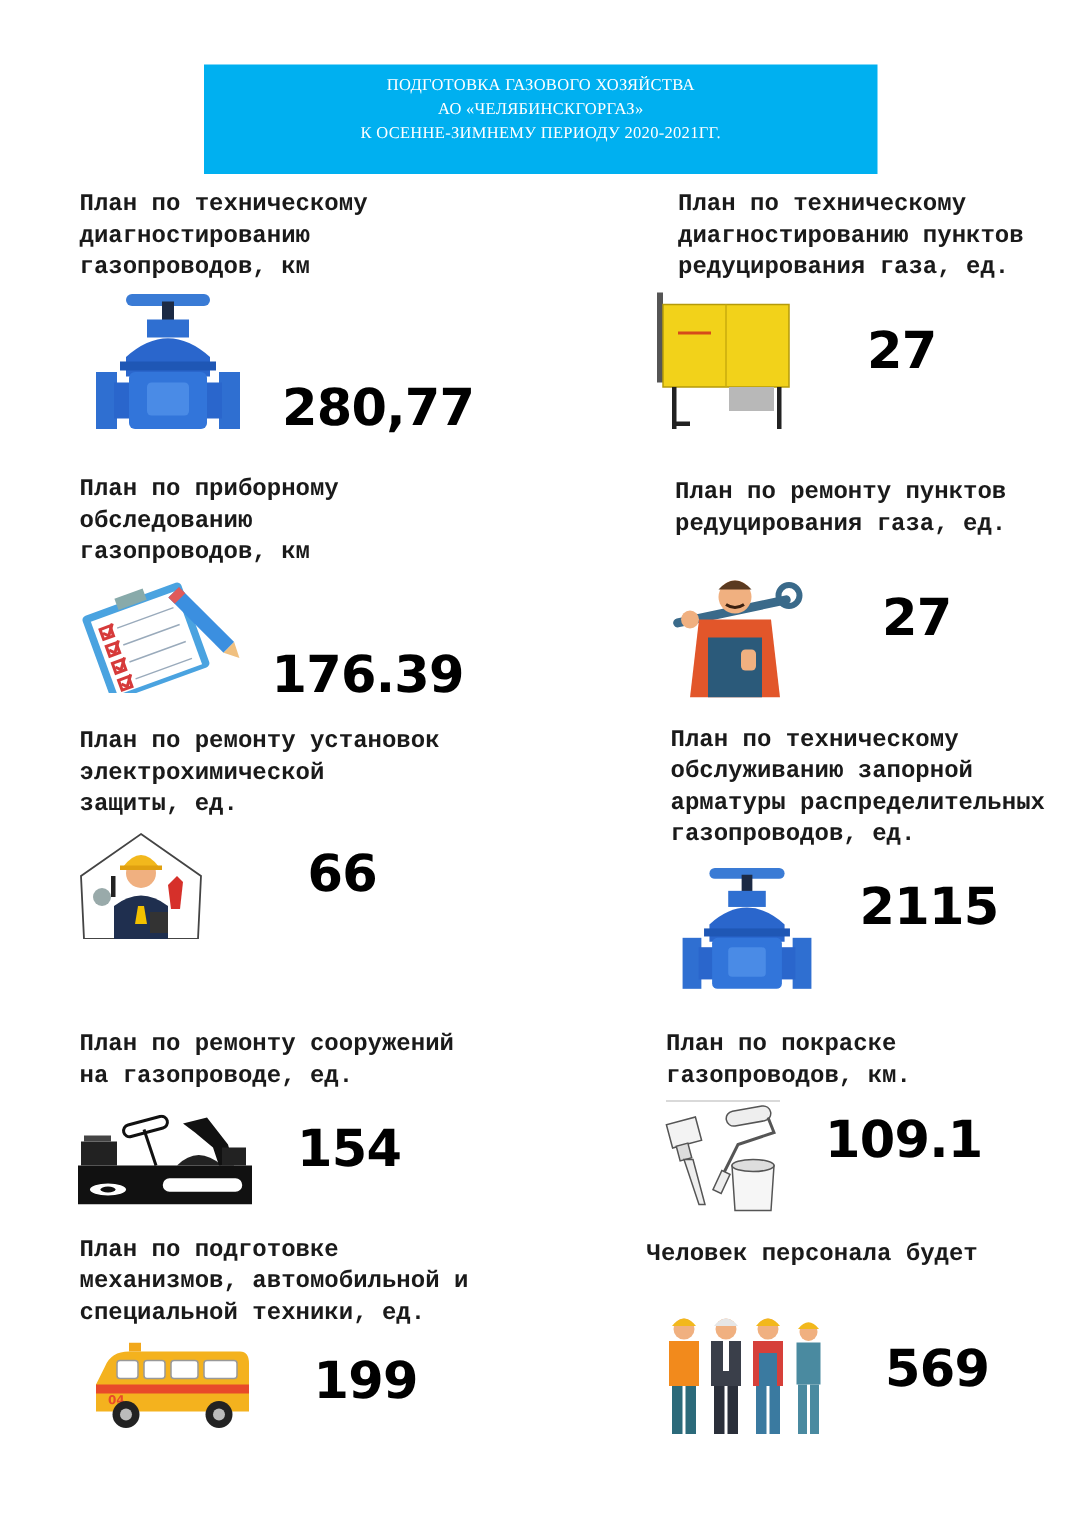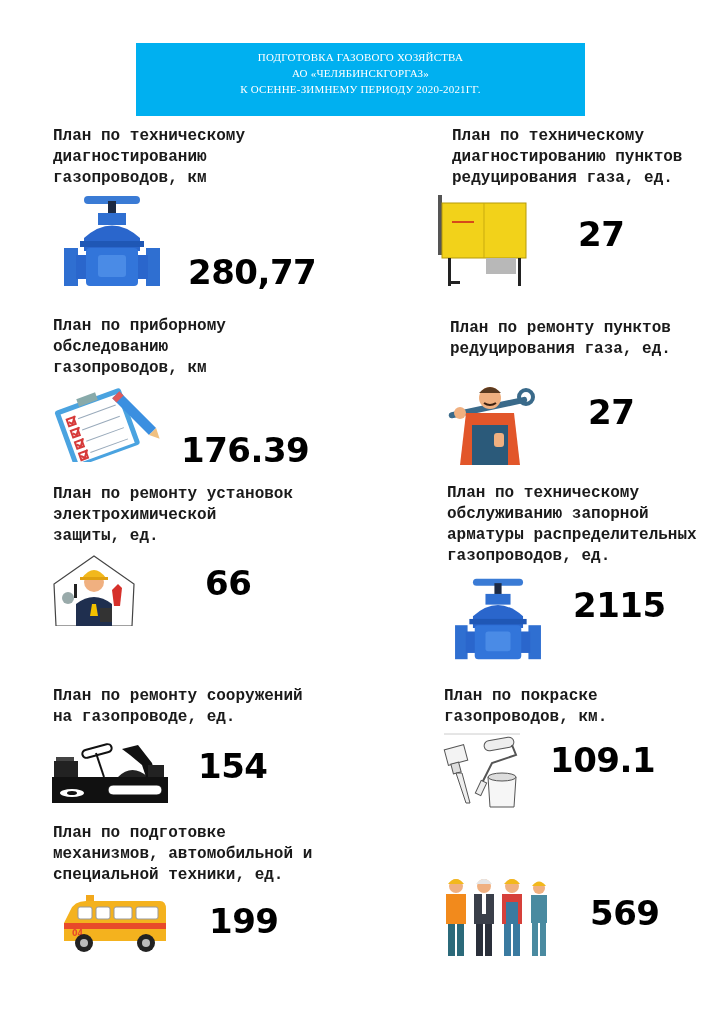--- a/index.html
+++ b/index.html
@@ -250,20 +250,21 @@
         <circle cx="24" cy="48" r="4" fill="#bbb"></circle>
       <circle cx="86" cy="48" r="9" fill="#222"></circle>
         <circle cx="86" cy="48" r="4" fill="#bbb"></circle>
     </svg>
   </div>
   <div class="value" style="left:209px;top:901px;">199</div>
 </div>
 
 <div class="block" style="left:0;top:0;">
   <div class="label" style="position:absolute;left:431px;top:826px;">
+    <div>Человек персонала будет</div>
   </div>
   <div class="icon" style="left:442px;top:874px;">
     <svg width="110" height="86" viewBox="0 0 110 86">
       <g>
         <circle cx="14" cy="12" r="7" fill="#f0b080"></circle>
         <path d="M6 10 Q14 0 22 10 Z" fill="#f2b81c"></path>
         <rect x="4" y="20" width="20" height="30" fill="#f28a1c"></rect>
         <rect x="6" y="50" width="7" height="32" fill="#2b6a7a"></rect>
         <rect x="15" y="50" width="7" height="32" fill="#2b6a7a"></rect>
       </g>

